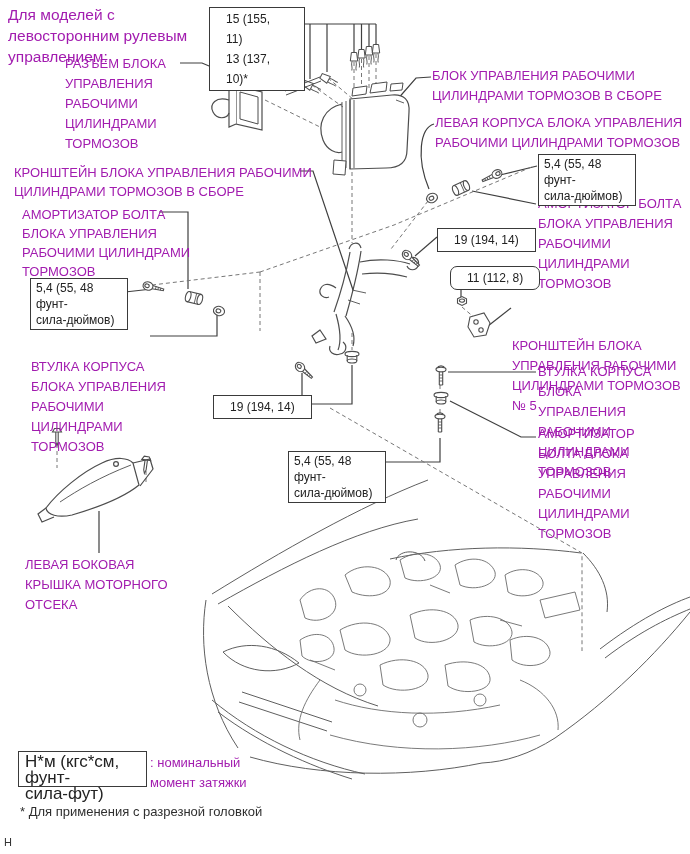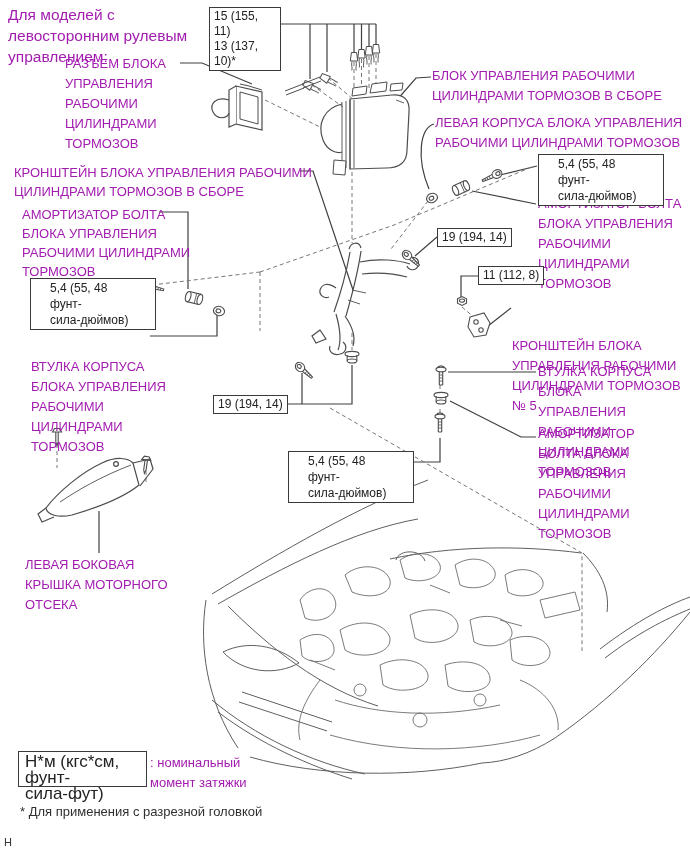--- a/index.html
+++ b/index.html
@@ -4,22 +4,22 @@
 <style>
   html,body{margin:0;padding:0;background:#ffffff;}
   .canvas{position:relative;width:690px;height:854px;background:#fff;overflow:hidden;
           font-family:"Liberation Sans", sans-serif;color:#2d2d2d;}
   svg.art{position:absolute;left:0;top:0;}
   .lbl{position:absolute;white-space:pre-line;font-size:13px;line-height:20px;
        letter-spacing:0px;color:#a21caf;}
   .lbl.small-lh{line-height:19px;}
   .intro{font-size:15.5px;line-height:21px;}
   .tbox{position:absolute;border:1.6px solid #3a3a3a;background:#fff;
-        font-size:12px;line-height:15px;padding:1px 4px;white-space:pre-line;color:#222;}
-  .tbox.two{line-height:16px;padding:1px 19px;}
+        font-size:12px;line-height:20px;padding:1px 16px;white-space:pre-line;color:#222;}
+  .tbox.two{line-height:16px;padding:1px 5px;}
   .legendbox{position:absolute;border:1.7px solid #3a3a3a;background:#fff;
         font-size:17px;line-height:16px;padding:2px 6px;white-space:pre-line;color:#222;}
   .footnote{position:absolute;font-size:13px;color:#2f2f2f;white-space:pre;}
   .marker{position:absolute;font-size:11px;color:#333;}
 </style>
 </head>
 <body>
 
 <div class="canvas">
 
@@ -274,21 +274,21 @@
 13 (137, 10)*</div>
 
   <div class="tbox two" style="left:538px;top:154px;width:86px;">5,4 (55, 48 фунт-
 сила-дюймов)</div>
 
   <div class="tbox two" style="left:30px;top:278px;width:86px;">5,4 (55, 48 фунт-
 сила-дюймов)</div>
 
   <div class="tbox" style="left:437px;top:228px;">19 (194, 14)</div>
 
-  <div class="tbox" style="left:478px;top:266px;">11 (112, 8)</div>
+  <div class="tbox" style="left:450px;top:266px;border-radius:7px;">11 (112, 8)</div>
 
   <div class="tbox" style="left:213px;top:395px;">19 (194, 14)</div>
 
   <div class="tbox two" style="left:288px;top:451px;width:86px;">5,4 (55, 48 фунт-
 сила-дюймов)</div>
 
   <div class="legendbox" style="left:18px;top:751px;width:115px;height:30px;">Н*м (кгс*см, фунт-
 сила-фут)</div>
   <div class="lbl" style="left:150px;top:753px;">: номинальный
 момент затяжки</div>

